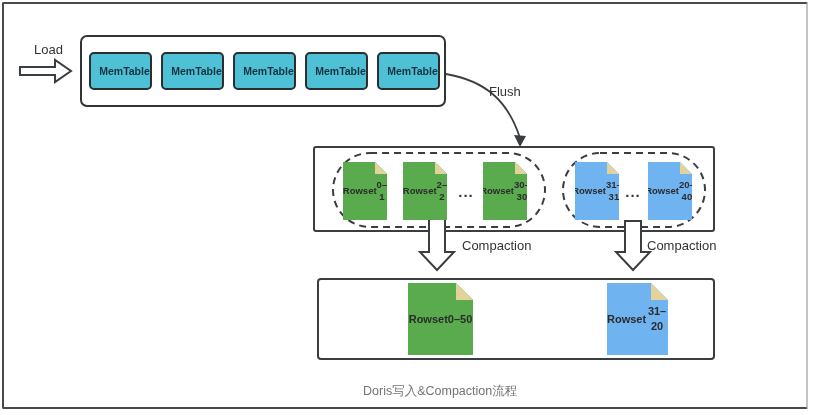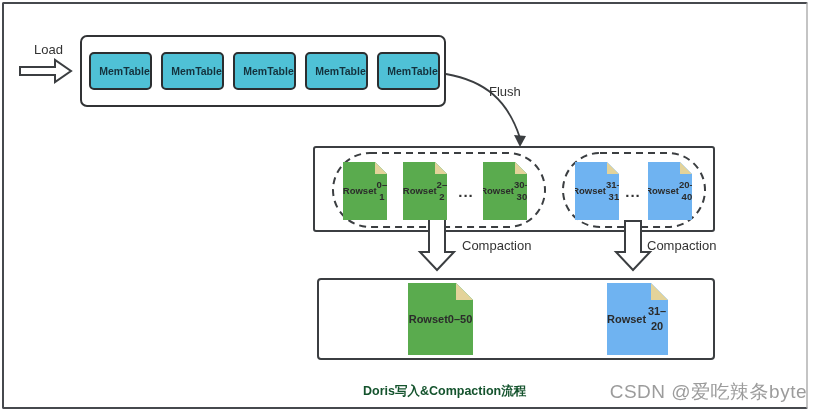--- a/index.html
+++ b/index.html
@@ -34,21 +34,21 @@
   .doc .fold{position:absolute;top:0;right:0;width:12px;height:12px;background:#e3d39a;
     clip-path:polygon(0 0,100% 100%,0 100%);}
   .doc-sm{width:44px;height:58px;top:162px;font-size:9.5px;line-height:1.3;}
   .doc-lg{font-size:11px;line-height:1.35;clip-path:polygon(0 0,calc(100% - 17px) 0,100% 17px,100% 100%,0 100%);}
   .doc-lg .fold{width:17px;height:17px;}
   .doc-green{background:#5aab4e;}
   .doc-blue{background:#6fb3f1;}
   .doc span{display:block;}
   .lbl{position:absolute;z-index:3;font-size:13px;color:#333;white-space:nowrap;}
   .dots{position:absolute;z-index:3;font-size:15px;font-weight:700;color:#333;line-height:1;letter-spacing:1px;}
-  .caption{position:absolute;z-index:3;left:335px;top:383px;font-size:12.5px;font-weight:700;color:#14532d;white-space:nowrap;padding-left:28px;}
+  .caption{position:absolute;z-index:3;left:335px;top:383px;font-size:12.5px;font-weight:400;color:#737373;white-space:nowrap;padding-left:28px;}
   .watermark{position:absolute;z-index:3;right:12px;top:379px;font-size:19px;color:#9c9c9c;letter-spacing:0.5px;white-space:nowrap;}
   svg{display:block;}
 </style>
 </head>
 <body>
 
 <div class="stage">
   <div class="frame"></div>
 
   <div class="box memtable-container">
@@ -114,14 +114,13 @@
     <span>Rowset</span>
     <span>0–50</span>
   </div>
   <div class="doc doc-lg doc-blue" style="left:607px;top:283px;width:61px;height:72px;">
     <i class="fold"></i>
     <span>Rowset</span>
     <span>31–20</span>
   </div>
 
   <div class="caption">Doris写入&amp;Compaction流程</div>
-  <div class="watermark">CSDN @爱吃辣条byte</div>
 </div>
 
 </body></html>

